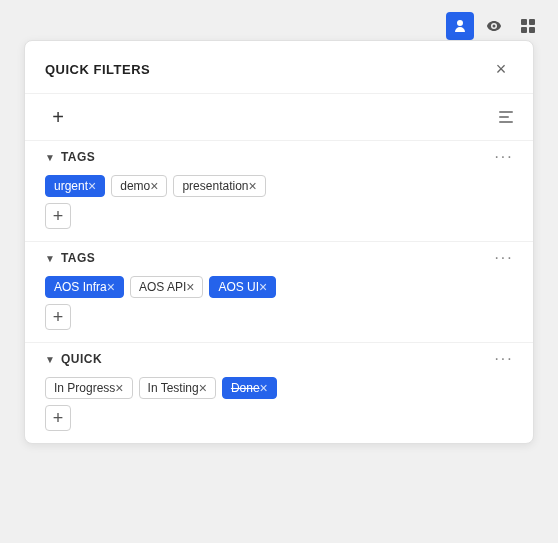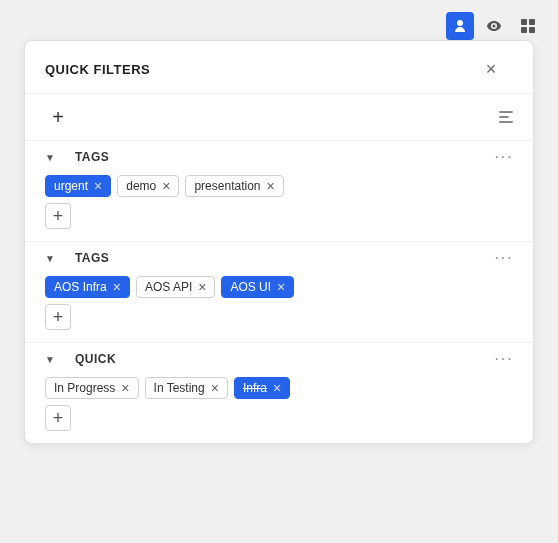--- a/index.html
+++ b/index.html
@@ -49,21 +49,21 @@
       padding: 0;
       position: relative;
       margin-top: 30px;
       box-shadow: 0 2px 8px rgba(0,0,0,0.08);
     }
 
     .panel-header {
       display: flex;
       align-items: center;
       justify-content: space-between;
-      padding: 16px 30px 12px 20px;
+      padding: 16px 20px 12px 20px;
       border-bottom: 1px solid #f0f0f0;
     }
 
     .panel-title {
       font-weight: 700;
       font-size: 13px;
       color: #222;
       letter-spacing: 0.5px;
     }
 
@@ -138,21 +138,20 @@
       font-size: 10px;
       color: #555;
       cursor: pointer;
     }
 
     .section-title {
       font-weight: 700;
       font-size: 12px;
       color: #333;
       letter-spacing: 0.5px;
-      margin-left: 14px;
     }
 
     .more-btn {
       color: #888;
       cursor: pointer;
       font-size: 16px;
       letter-spacing: 1px;
       line-height: 1;
     }
 
@@ -165,21 +164,20 @@
 
     .tag {
       display: flex;
       align-items: center;
       border: 1px solid #d0d0d0;
       border-radius: 4px;
       padding: 3px 8px;
       font-size: 12px;
       color: #333;
       background: white;
-      gap: 6px;
     }
 
     .tag.blue {
       background: #2563eb;
       color: white;
       border-color: #2563eb;
     }
 
     .tag-close {
       cursor: pointer;
@@ -315,20 +313,20 @@
       <div class="tags-row">
         <div class="tag">
           <span class="tag-text">In Progress</span>
           <span class="tag-close">×</span>
         </div>
         <div class="tag">
           <span class="tag-text">In Testing</span>
           <span class="tag-close">×</span>
         </div>
         <div class="tag blue strikethrough">
-          <span class="tag-text" style="text-decoration: line-through;">Infra</span>
+          <span class="tag-text" style="text-decoration: line-through;">Done</span>
           <span class="tag-close">×</span>
         </div>
       </div>
       <div class="tag-add">+</div>
     </div>
   </div>
 </div>
 
 </body></html>

